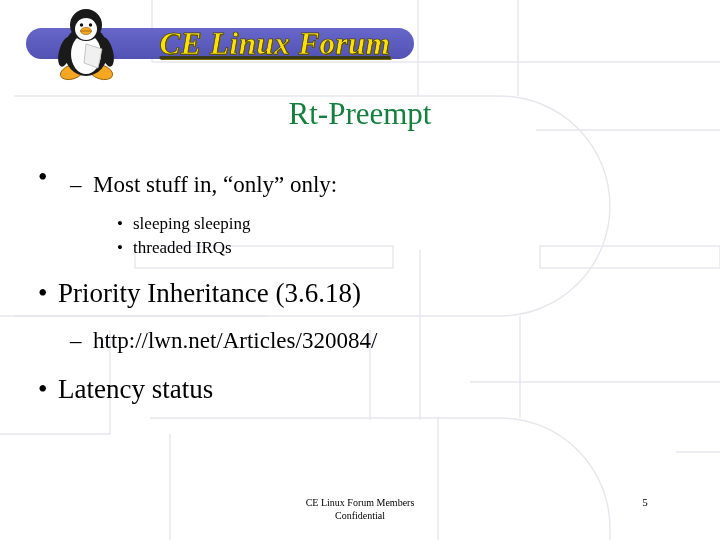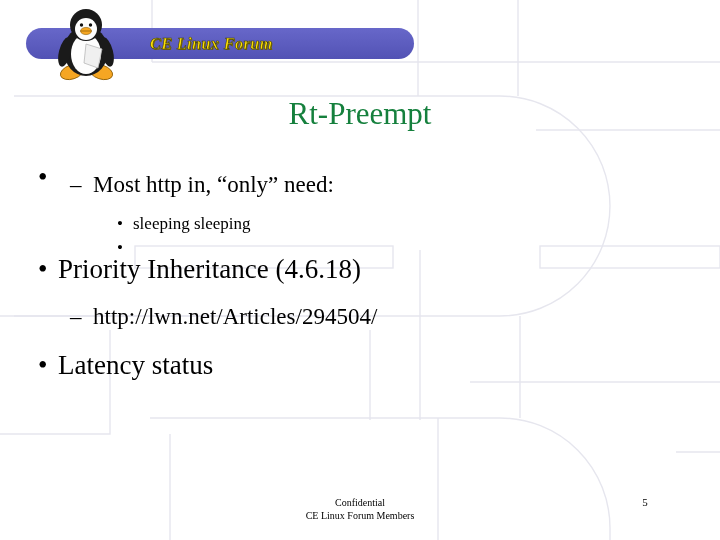--- a/index.html
+++ b/index.html
@@ -37,29 +37,31 @@
     left: 26px; top: 28px;
     width: 388px; height: 31px;
     background: linear-gradient(180deg, #6767c9 0%, #5c5cbe 55%, #5252b4 100%);
     border-radius: 16px;
   }
   #logo-wordmark {
     position: absolute;
     left: 150px; top: 28px;
     width: 250px; height: 31px;
     line-height: 31px;
+    text-align: center;
     font-family: "Liberation Serif", "DejaVu Serif", serif;
     font-style: italic;
     font-weight: bold;
-    font-size: 16px;
+    font-size: 31px;
     letter-spacing: 0.5px;
     color: #ffe000;
     -webkit-text-stroke: 0.6px #3a3a18;
     text-shadow: 1px 1px 0 #7a6a00;
     white-space: nowrap;
+    text-decoration: underline;
   }
   #tux {
     position: absolute;
     left: 58px; top: 8px;
     width: 56px; height: 74px;
   }
 
   
   #title {
     position: absolute;
@@ -206,57 +208,58 @@
   <div id="body">
 
     <div class="line lvl1">
       <span class="mk">•</span>
     </div>
 
     <div class="gap-a"></div>
 
     <div class="line lvl2">
       <span class="mk">–</span>
-      <span>Most http in, “only” need:</span>
+      <span>Most stuff in, “only” only:</span>
     </div>
 
     <div class="gap-a"></div>
 
     <div class="line lvl3">
       <span class="mk">•</span>
       <span>sleeping sleeping</span>
     </div>
 
     <div class="line lvl3">
       <span class="mk">•</span>
+      <span>threaded IRQs</span>
     </div>
 
     <div class="gap-b"></div>
 
     <div class="line lvl1">
       <span class="mk">•</span>
-      <span>Priority Inheritance (4.6.18)</span>
+      <span>Priority Inheritance (3.6.18)</span>
     </div>
 
     <div class="gap-c"></div>
 
     <div class="line lvl2">
       <span class="mk">–</span>
-      <span>http://lwn.net/Articles/294504/</span>
+      <span>http://lwn.net/Articles/320084/</span>
     </div>
 
     <div class="gap-c"></div>
 
     <div class="line lvl1">
       <span class="mk">•</span>
       <span>Latency status</span>
     </div>
 
   </div>
 
   <div id="footer">
+    <div>CE Linux Forum Members</div>
     <div>Confidential</div>
-    <div>CE Linux Forum Members</div>
   </div>
 
   <div id="page-number">5</div>
 
 </div>
 
 </body></html>

